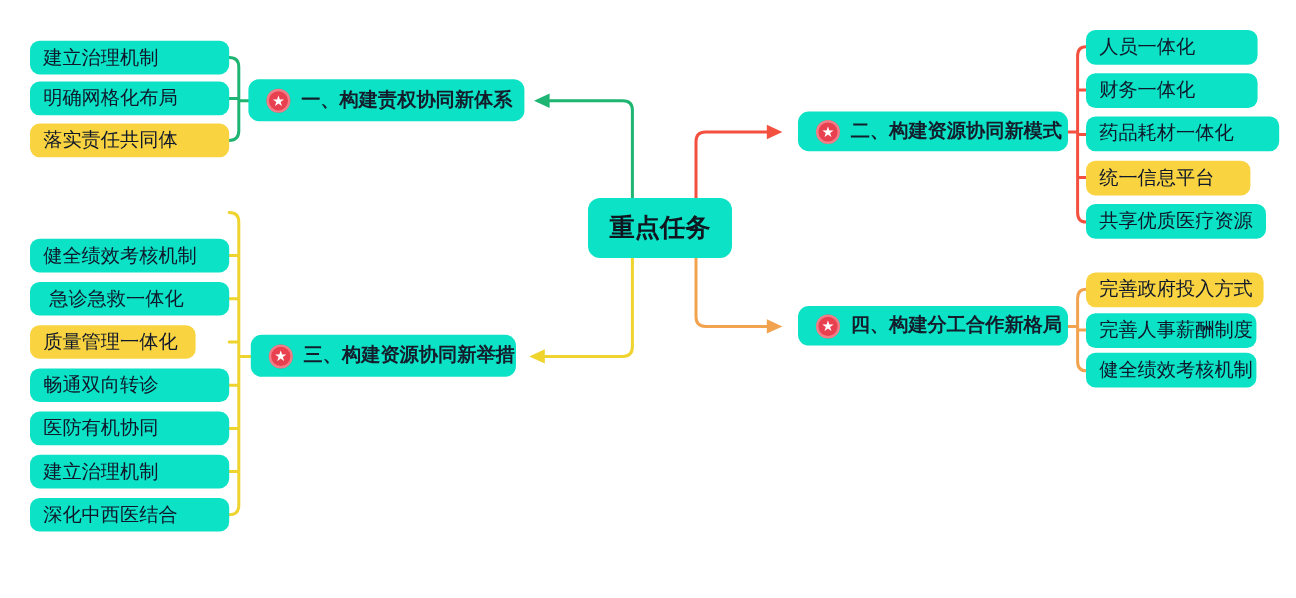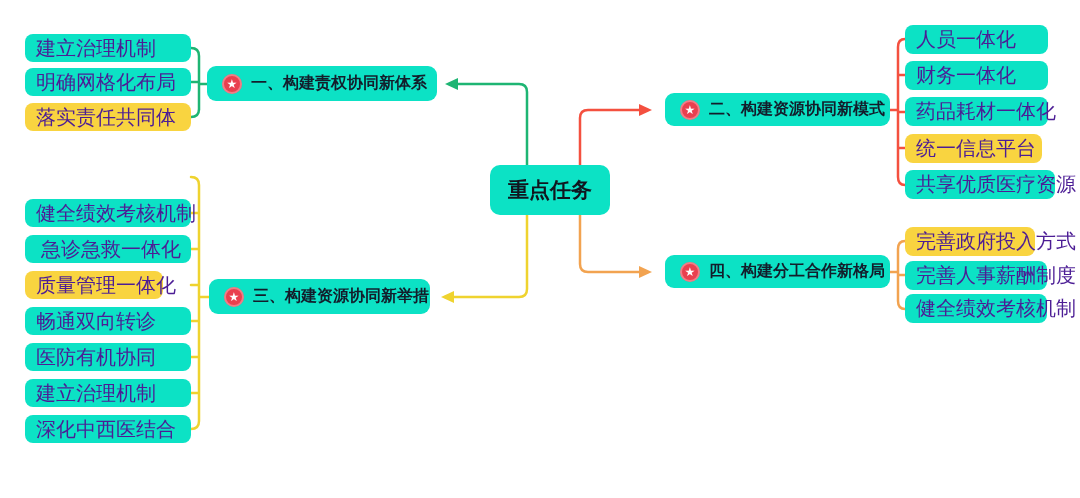--- a/index.html
+++ b/index.html
@@ -2,22 +2,22 @@
 <html><head>
 <meta charset="utf-8">
 <style>
   html,body { margin:0; padding:0; background:#ffffff; }
   .canvas {
     position:relative; width:1080px; height:498px; background:#ffffff;
     font-family:"DejaVu Sans","Liberation Sans",sans-serif; overflow:hidden;
   }
   svg.connectors { position:absolute; left:0; top:0; width:1080px; height:498px; }
   .topic {
-    position:absolute; background:#0CE2C5; border-radius:8px; color:#4c1d95;
-    font-size:20px; font-weight:500; display:flex; align-items:center;
+    position:absolute; background:#0CE2C5; border-radius:8px; color:#0f172a;
+    font-size:16px; font-weight:500; display:flex; align-items:center;
     padding:0 8px 0 11px; box-sizing:border-box; white-space:nowrap;
   }
   .topic.yellow { background:#F9D440; }
   .branch {
     position:absolute; background:#0CE2C5; border-radius:9px; color:#131d2b;
     font-size:16px; font-weight:bold; display:flex; align-items:center; gap:9px;
     padding:0 8px 0 15px; box-sizing:border-box; white-space:nowrap;
   }
   .badge {
     width:20px; height:20px; border-radius:50%; background:#E9404F; flex:0 0 20px;
@@ -72,37 +72,37 @@
   <div class="topic" style="left:25px;top:34px;width:166px;height:28px;">建立治理机制</div>
   <div class="topic" style="left:25px;top:68px;width:166px;height:28px;">明确网格化布局</div>
   <div class="topic yellow" style="left:25px;top:103px;width:166px;height:28px;">落实责任共同体</div>
 
   <div class="branch" style="left:665px;top:93px;width:225px;height:33px;">
     <span class="badge">★</span>
     <span>二、构建资源协同新模式</span>
   </div>
   <div class="topic" style="left:905px;top:25px;width:143px;height:29px;">人员一体化</div>
   <div class="topic" style="left:905px;top:61px;width:143px;height:29px;">财务一体化</div>
-  <div class="topic" style="left:905px;top:97px;width:143px;height:29px;">药品耗材一体化</div>
+  <div class="topic" style="left:905px;top:97px;width:161px;height:29px;">药品耗材一体化</div>
   <div class="topic yellow" style="left:905px;top:134px;width:137px;height:29px;">统一信息平台</div>
   <div class="topic" style="left:905px;top:170px;width:150px;height:29px;">共享优质医疗资源</div>
 
   <div class="branch" style="left:209px;top:279px;width:221px;height:35px;">
     <span class="badge">★</span>
     <span>三、构建资源协同新举措</span>
   </div>
   <div class="topic" style="left:25px;top:199px;width:166px;height:28px;">健全绩效考核机制</div>
   <div class="topic" style="left:25px;top:235px;width:166px;height:28px;padding-left:16px;">急诊急救一体化</div>
   <div class="topic yellow" style="left:25px;top:271px;width:138px;height:28px;">质量管理一体化</div>
   <div class="topic" style="left:25px;top:307px;width:166px;height:28px;">畅通双向转诊</div>
   <div class="topic" style="left:25px;top:343px;width:166px;height:28px;">医防有机协同</div>
   <div class="topic" style="left:25px;top:379px;width:166px;height:28px;">建立治理机制</div>
   <div class="topic" style="left:25px;top:415px;width:166px;height:28px;">深化中西医结合</div>
 
   <div class="branch" style="left:665px;top:255px;width:225px;height:33px;">
     <span class="badge">★</span>
     <span>四、构建分工合作新格局</span>
   </div>
-  <div class="topic yellow" style="left:905px;top:227px;width:130px;height:29px;">完善政府投入方式</div>
+  <div class="topic yellow" style="left:905px;top:227px;width:148px;height:29px;">完善政府投入方式</div>
   <div class="topic" style="left:905px;top:261px;width:142px;height:29px;">完善人事薪酬制度</div>
   <div class="topic" style="left:905px;top:294px;width:142px;height:29px;">健全绩效考核机制</div>
 
 </div>
 
 </body></html>

